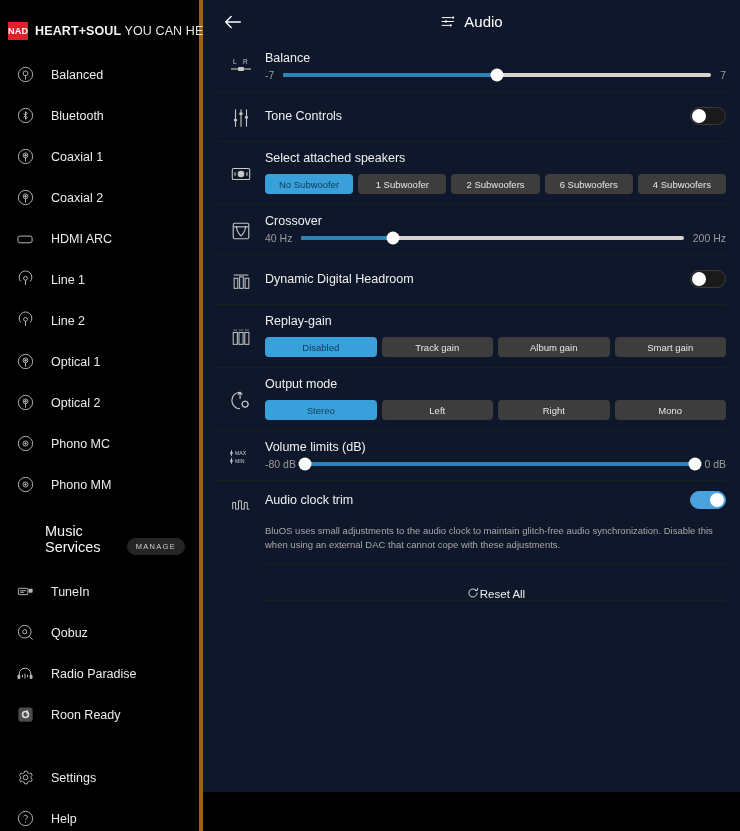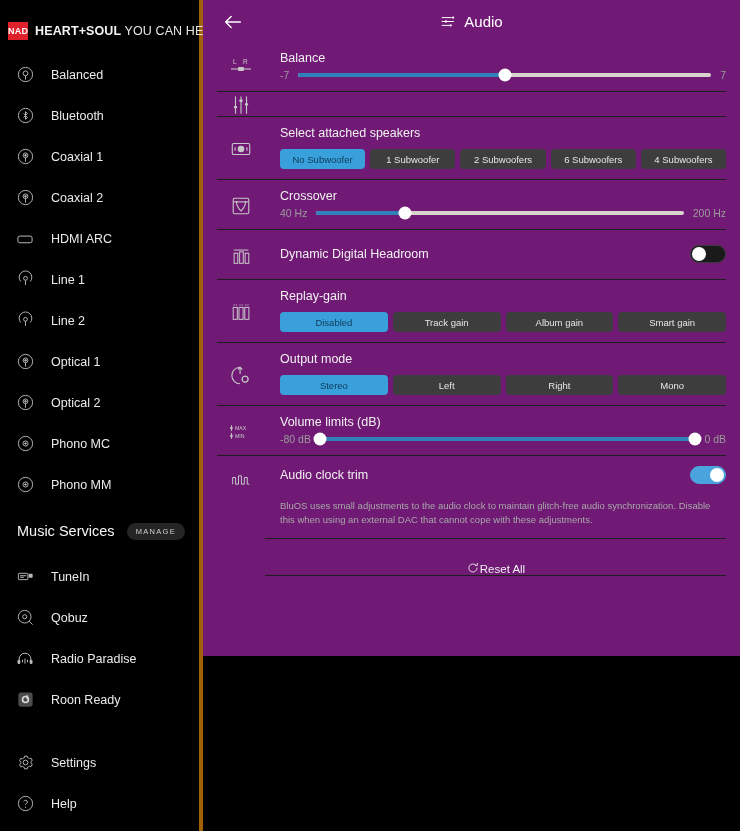--- a/index.html
+++ b/index.html
@@ -56,40 +56,41 @@
     color: #b9b9b9;
   }
   .nav-label {
     margin-left: 9px;
     font-size: 12.5px;
     color: #ebebeb;
     white-space: nowrap;
   }
 
   .section-head {
-    display: flex; align-items: flex-start; justify-content: space-between;
+    display: flex; align-items: flex-end; justify-content: space-between;
     padding: 18px 14px 8px 17px;
+    margin-left: 28px;
   }
   .section-title { font-size: 14.5px; color: #f5f5f5; }
   .manage-btn {
     font-size: 7.5px; letter-spacing: 1.3px;
     color: #cfcfcf;
     background: #252525;
     border-radius: 9px;
     padding: 4px 9px;
     cursor: pointer;
   }
 
   .sidebar-bottom { margin-top: 22px; }
 
   
   .main {
     flex: 1 1 auto;
-    height: 656px;
-    background: #701a75;
+    height: 792px;
+    background: #0f172a;
     overflow: hidden;
     position: relative;
   }
   .topbar {
     height: 42px;
     display: flex; align-items: center;
     position: relative;
   }
   .back-btn {
     position: absolute; left: 16px; top: 8px;
@@ -103,21 +104,20 @@
     gap: 7px;
     color: #fff; font-size: 15px;
   }
 
   .content { padding: 0 14px 0 14px; }
 
   .row {
     display: flex;
     border-top: 1px solid #1e1e1e;
     position: relative;
-    gap: 15px;
   }
   .row.first { border-top: none; }
   .row-ico {
     flex: 0 0 48px;
     display: flex; align-items: center; justify-content: center;
     color: #c8c8c8;
     padding-top: 2px;
   }
   .row-ico.top { align-items: flex-start; padding-top: 14px; }
   .row-body { flex: 1 1 auto; padding: 9px 0 10px 0; min-width: 0; }
@@ -466,20 +466,28 @@
 
       <div class="row">
         <div class="row-ico">
           <svg width="22" height="22" viewBox="0 0 24 24" fill="none" stroke="currentColor" stroke-width="1.2" stroke-linecap="round">
             <path d="M6 3v18M12 3v18M18 3v18"></path>
             <rect x="4.2" y="13" width="3.6" height="2.6" rx=".8" fill="currentColor" stroke="none"></rect>
             <rect x="10.2" y="6" width="3.6" height="2.6" rx=".8" fill="currentColor" stroke="none"></rect>
             <rect x="16.2" y="10" width="3.6" height="2.6" rx=".8" fill="currentColor" stroke="none"></rect>
           </svg>
         </div>
+        <div class="row-body">
+          <div class="inline">
+            <span class="label">Tone Controls</span>
+            <span class="toggle" id="tone-toggle">
+                <span class="knob"></span>
+              </span>
+          </div>
+        </div>
       </div>
 
       <div class="row">
         <div class="row-ico">
           <svg width="22" height="22" viewBox="0 0 24 24" fill="none" stroke="currentColor" stroke-width="1.2">
             <rect x="2.5" y="6" width="19" height="12" rx="1.5"></rect>
             <circle cx="12" cy="12" r="3.6" fill="currentColor" stroke="none"></circle>
             <path d="M5.5 10.2v3.6M18.5 10.2v3.6"></path>
           </svg>
         </div>

